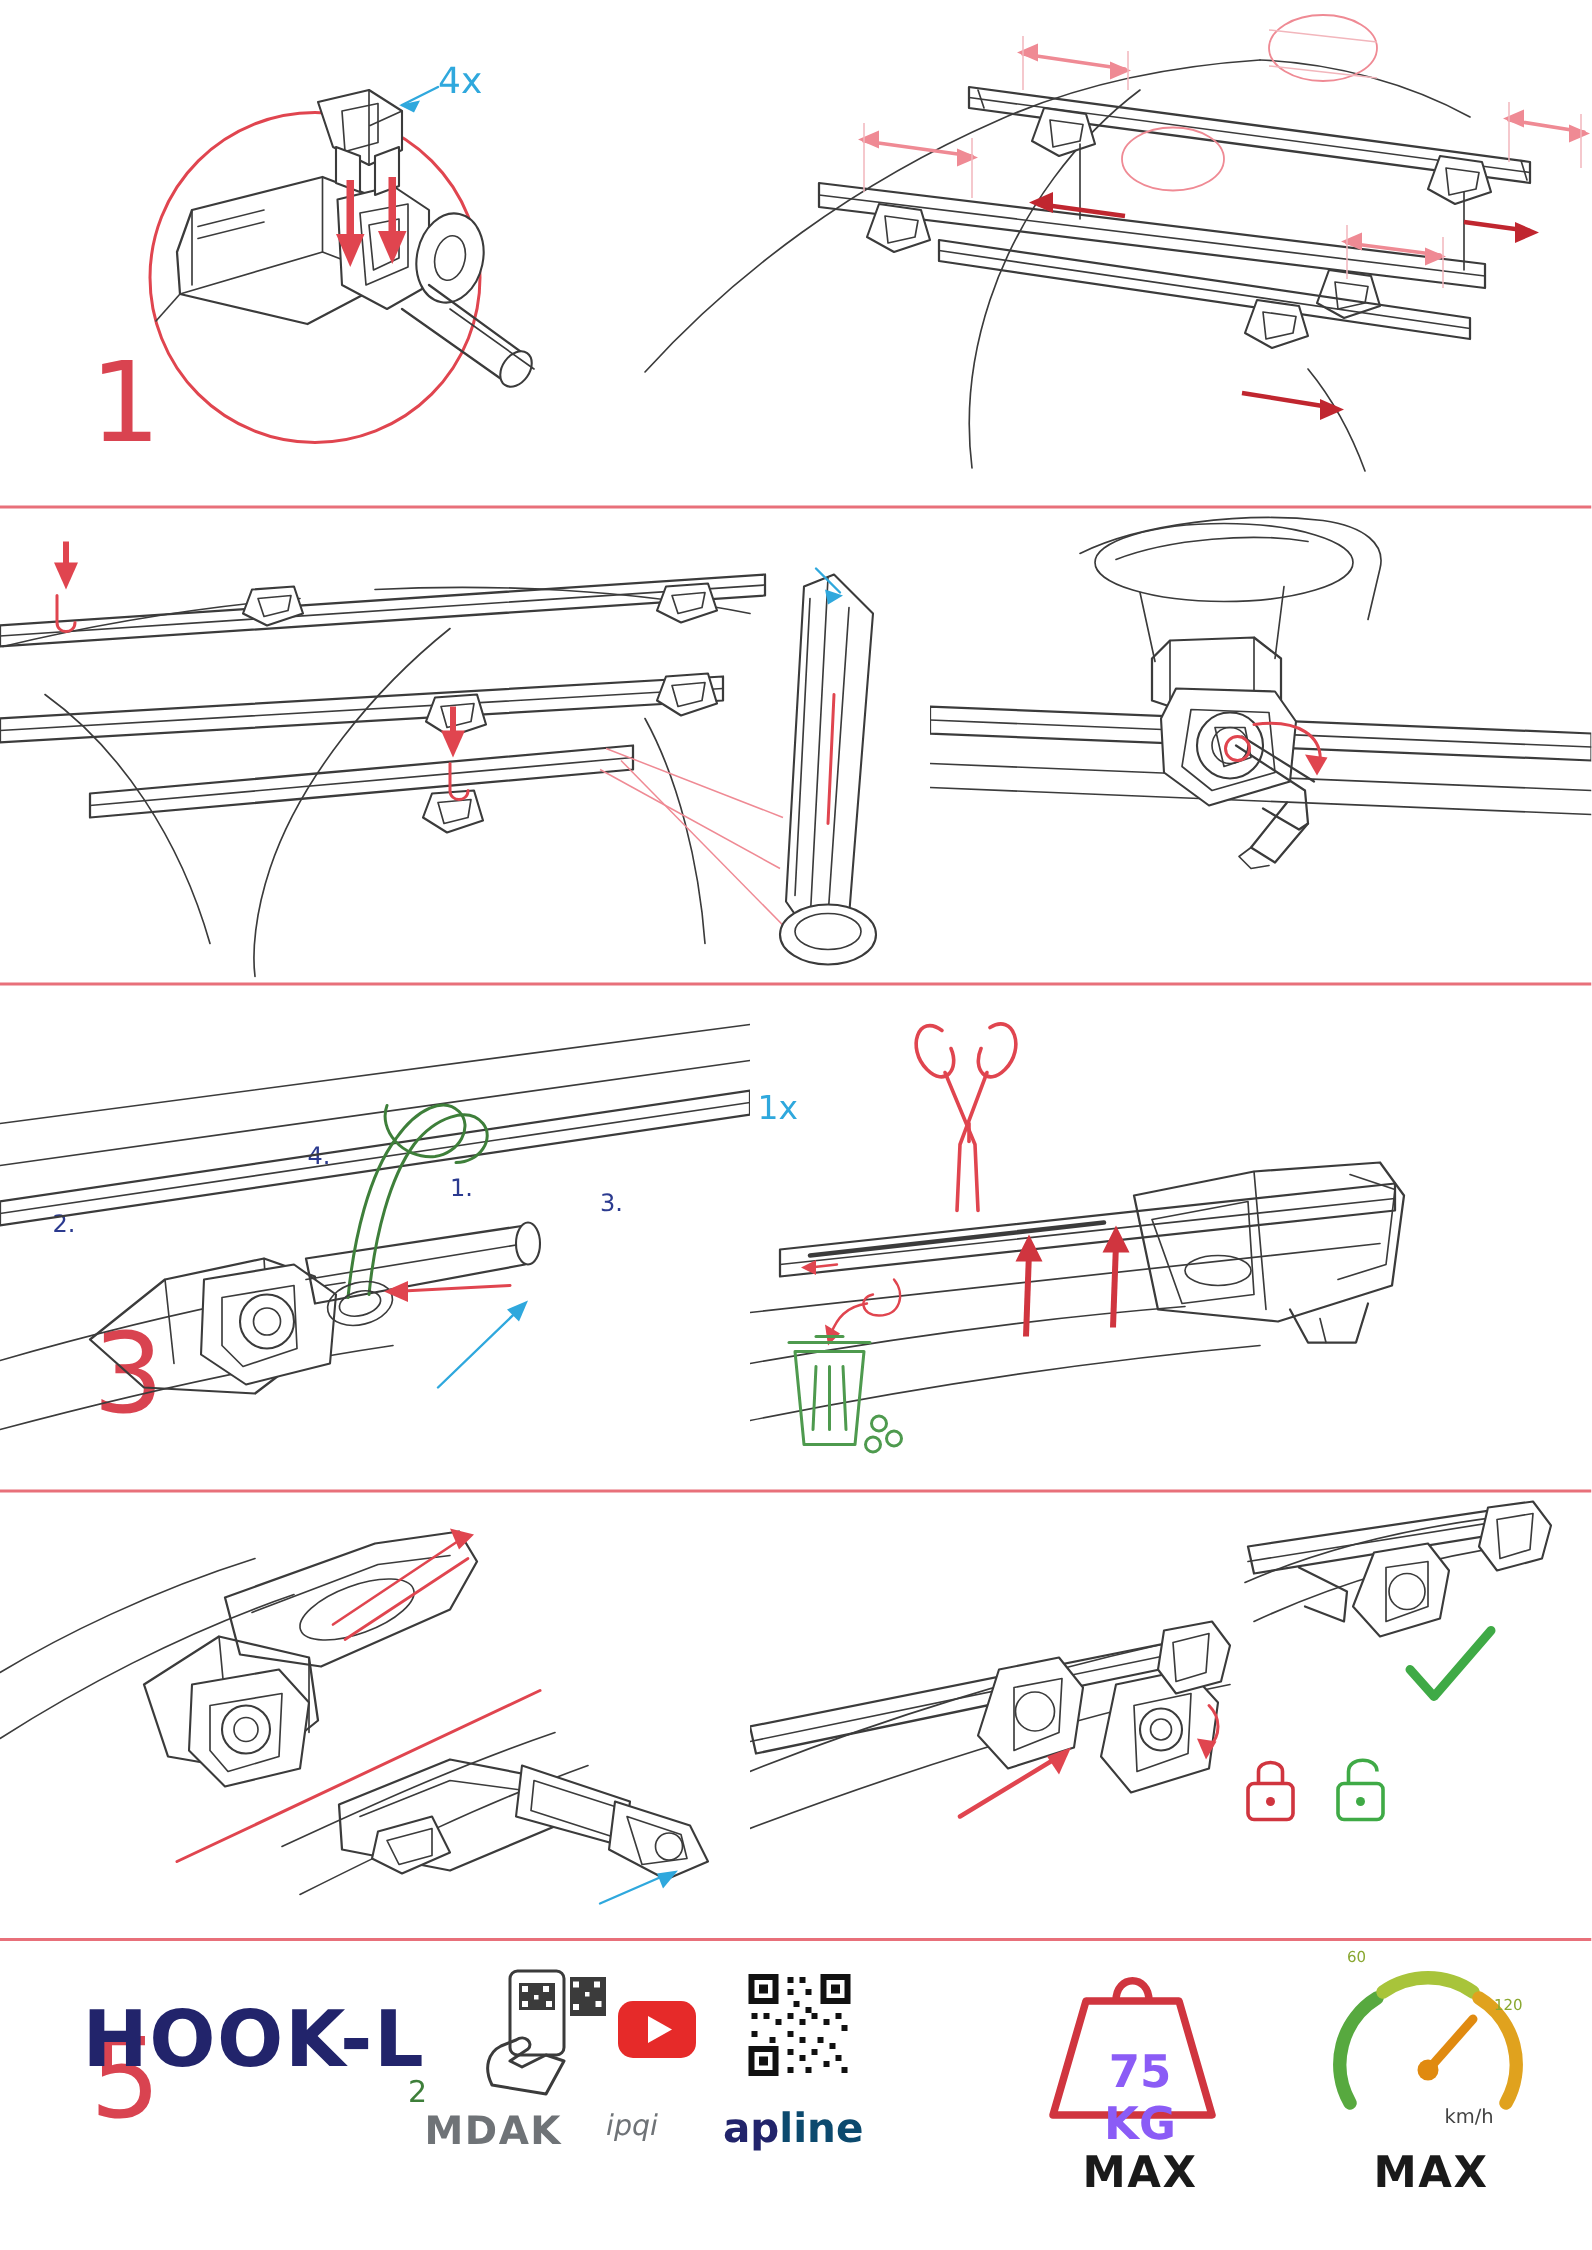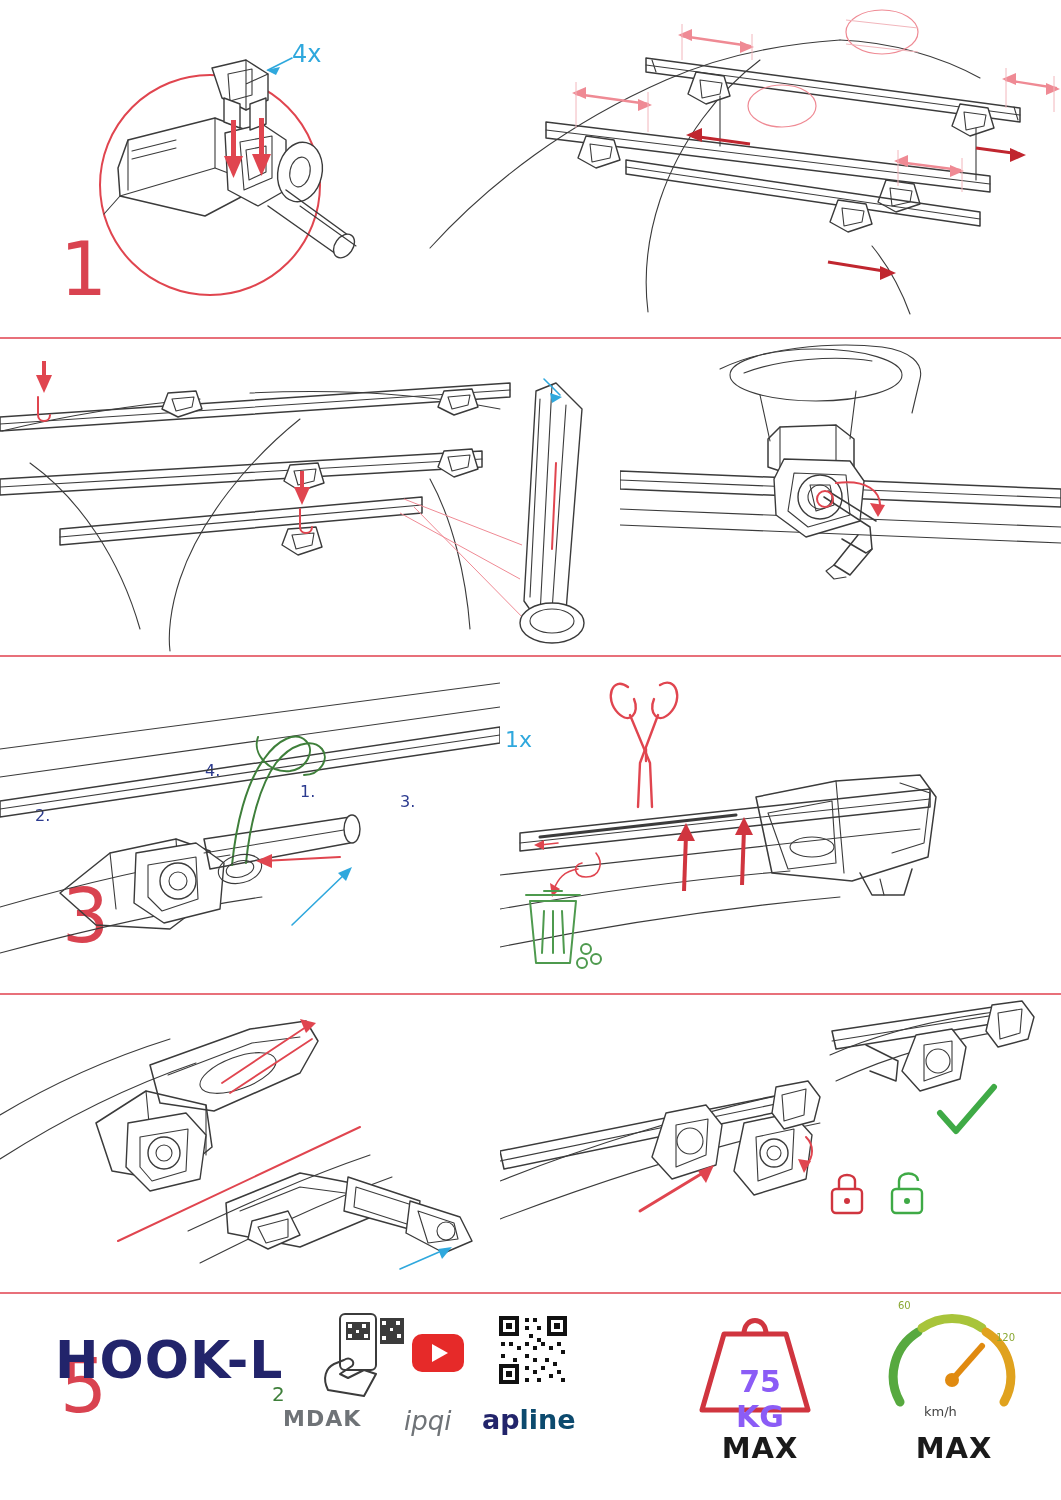--- a/index.html
+++ b/index.html
@@ -48,31 +48,31 @@
   .cyf{fill:#2fa8dd;}
   .grn{fill:none;stroke:#3faa46;stroke-width:2;stroke-linecap:round;stroke-linejoin:round;}
 
   
   .brand{position:absolute;left:55px;top:36px;font-family:"DejaVu Sans",sans-serif;
          font-size:52px;font-weight:700;color:#22246b;letter-spacing:1px;}
   .brandsub{position:absolute;left:55px;top:104px;font-family:"DejaVu Sans",sans-serif;
             font-size:27px;font-weight:700;color:#22246b;}
   .brandsub .accent{color:#e0454f;}
   .mdak{position:absolute;left:283px;top:112px;font-family:"DejaVu Sans",sans-serif;
-        font-size:22px;font-weight:700;color:#6f7377;letter-spacing:1px;}
+        font-size:26px;font-weight:700;color:#6f7377;letter-spacing:1px;}
   .ipqi{position:absolute;left:404px;top:112px;font-family:"DejaVu Sans",sans-serif;
-        font-size:26px;color:#6f7377;font-style:italic;}
+        font-size:19px;color:#6f7377;font-style:italic;}
   .apline{position:absolute;left:482px;top:110px;font-family:"DejaVu Sans",sans-serif;
           font-size:27px;font-weight:700;color:#22246b;}
   .apline .accent{color:#0c4a6e;}
   .maxlbl{position:absolute;font-family:"DejaVu Sans",sans-serif;font-size:29px;
           font-weight:700;color:#1a1a1a;letter-spacing:1px;}
   .kgtxt{position:absolute;font-family:"DejaVu Sans",sans-serif;font-size:30px;
          font-weight:700;color:#8b5cf6;}
-  .kmh{position:absolute;font-family:"DejaVu Sans",sans-serif;font-size:13px;color:#444;}
+  .kmh{position:absolute;font-family:"DejaVu Sans",sans-serif;font-size:13px;color:#444;margin-left:39px;}
   .dialnum{position:absolute;font-family:"DejaVu Sans",sans-serif;font-size:10px;color:#8aa832;}
 </style>
 </head>
 <body>
 
 <div class="sheet">
 
   <div class="rule r1"></div>
   <div class="rule r2"></div>
   <div class="rule r3"></div>

